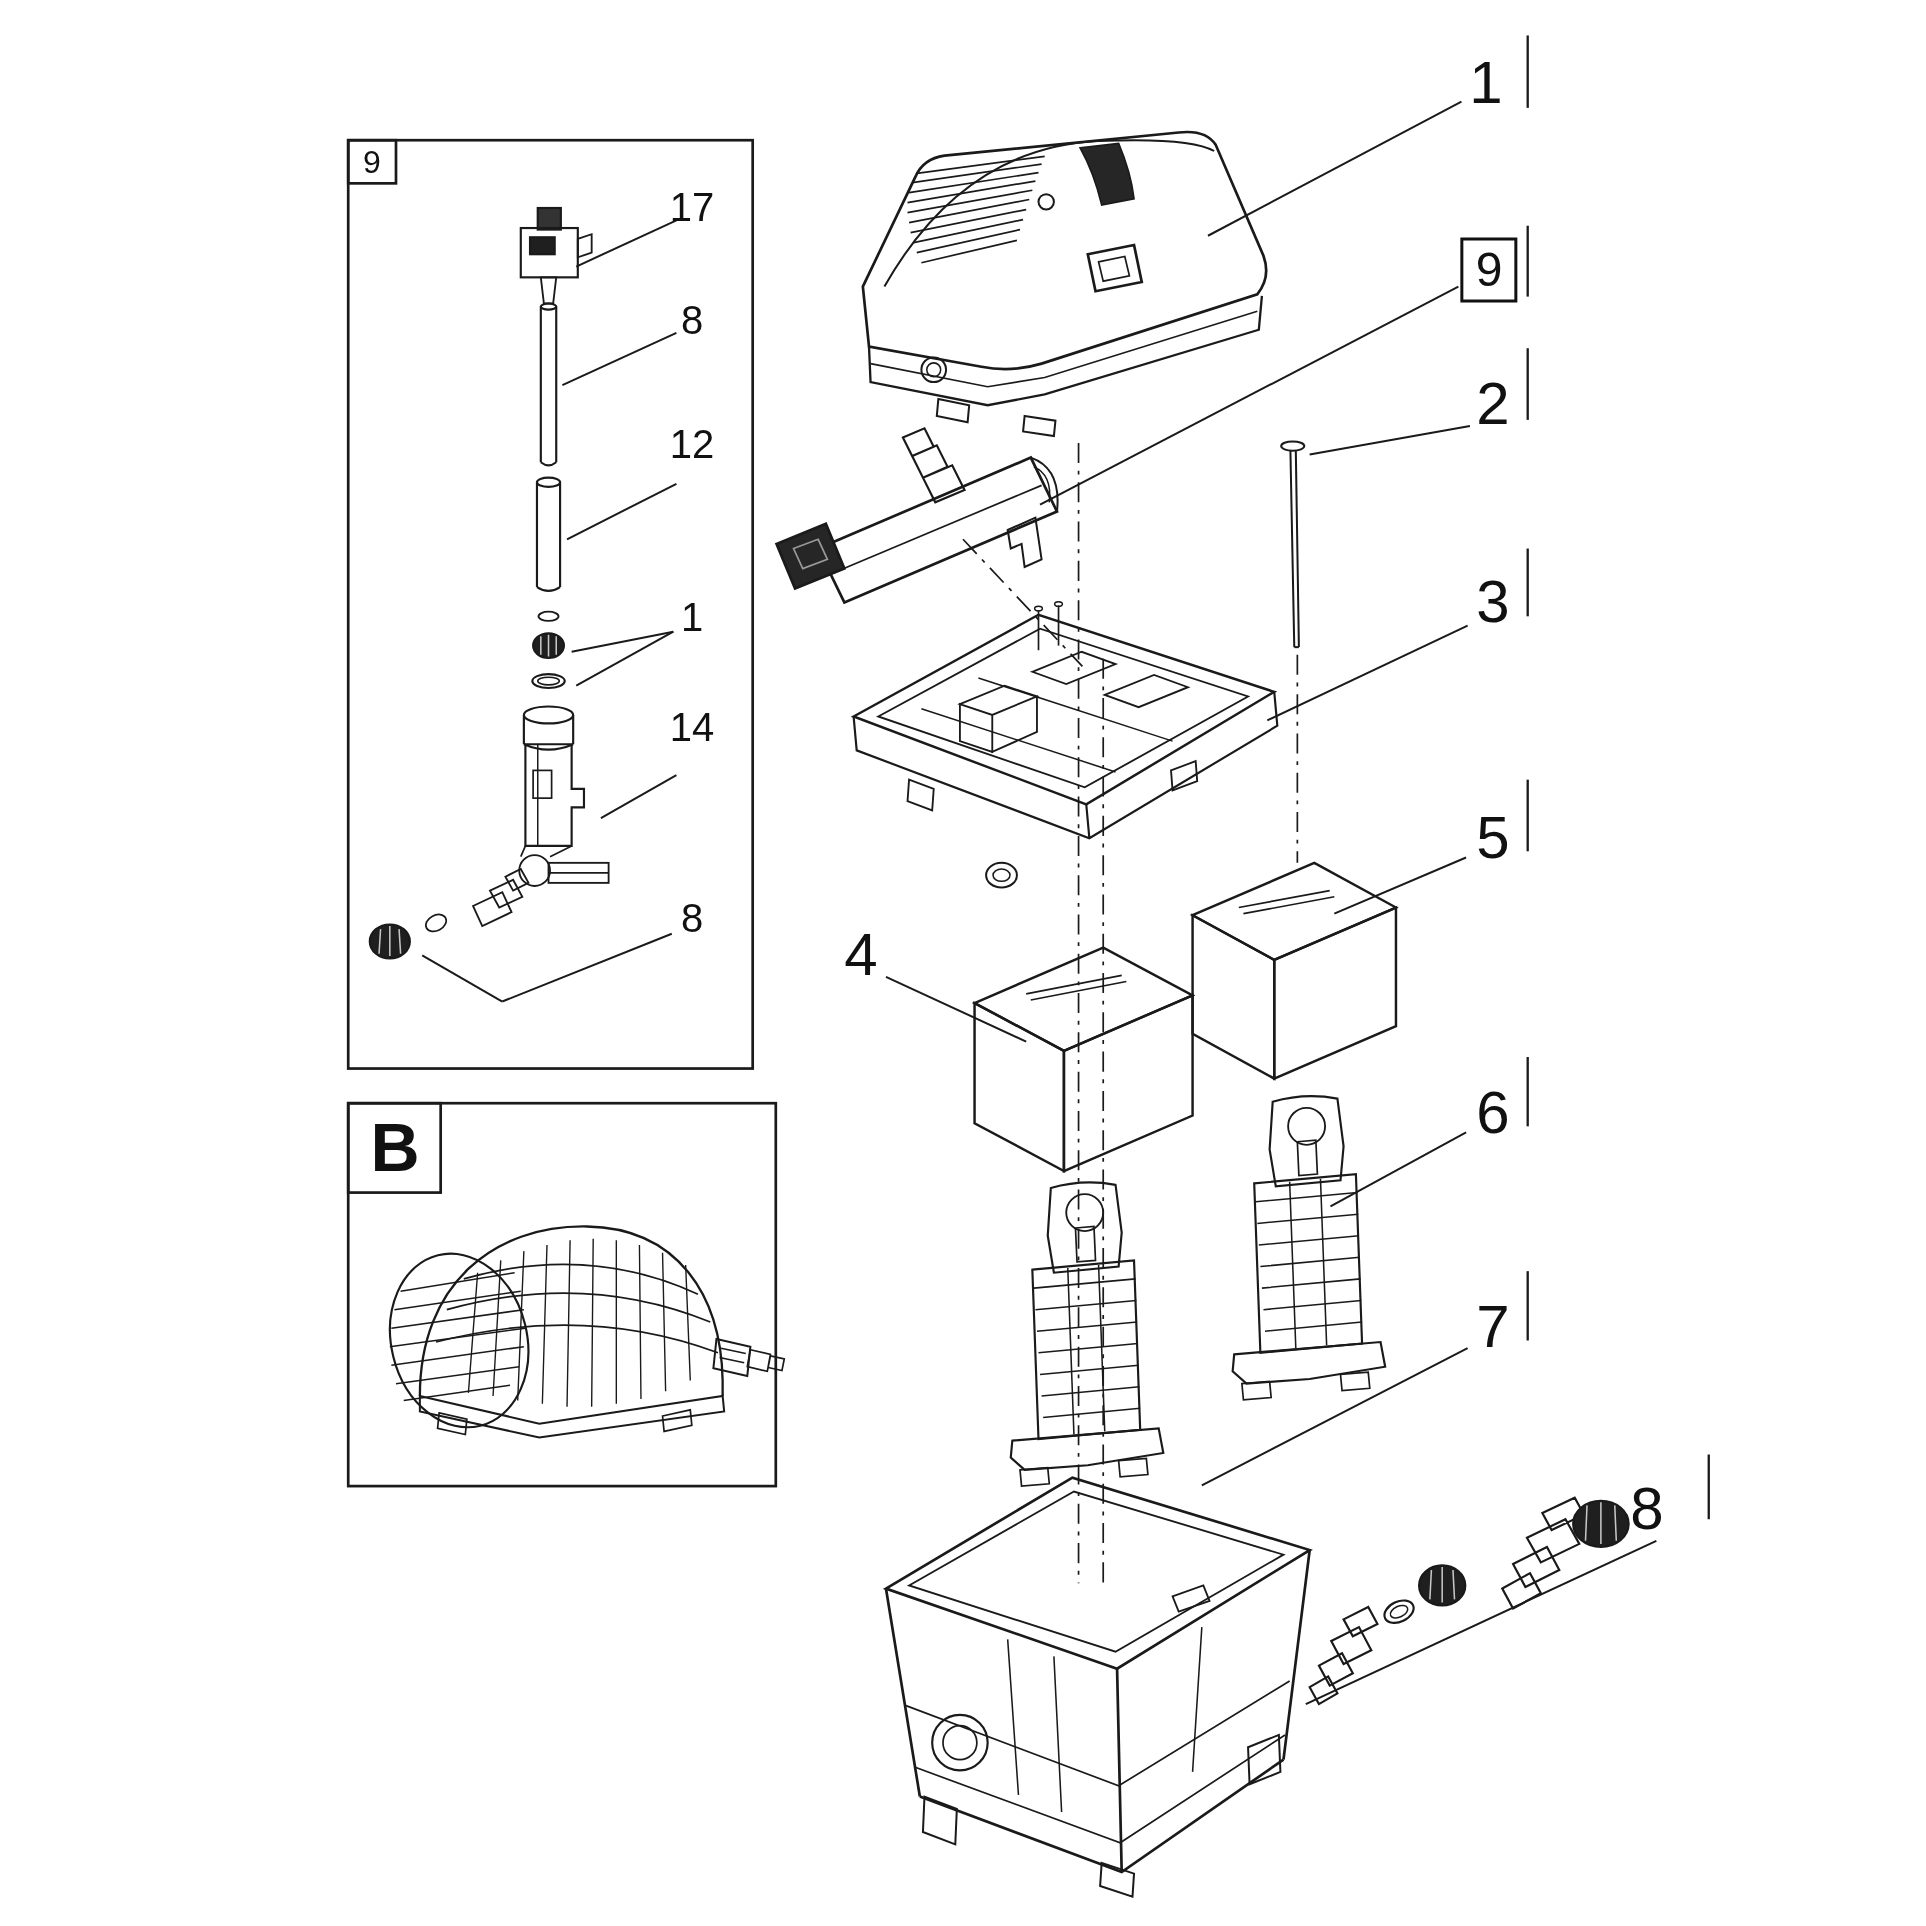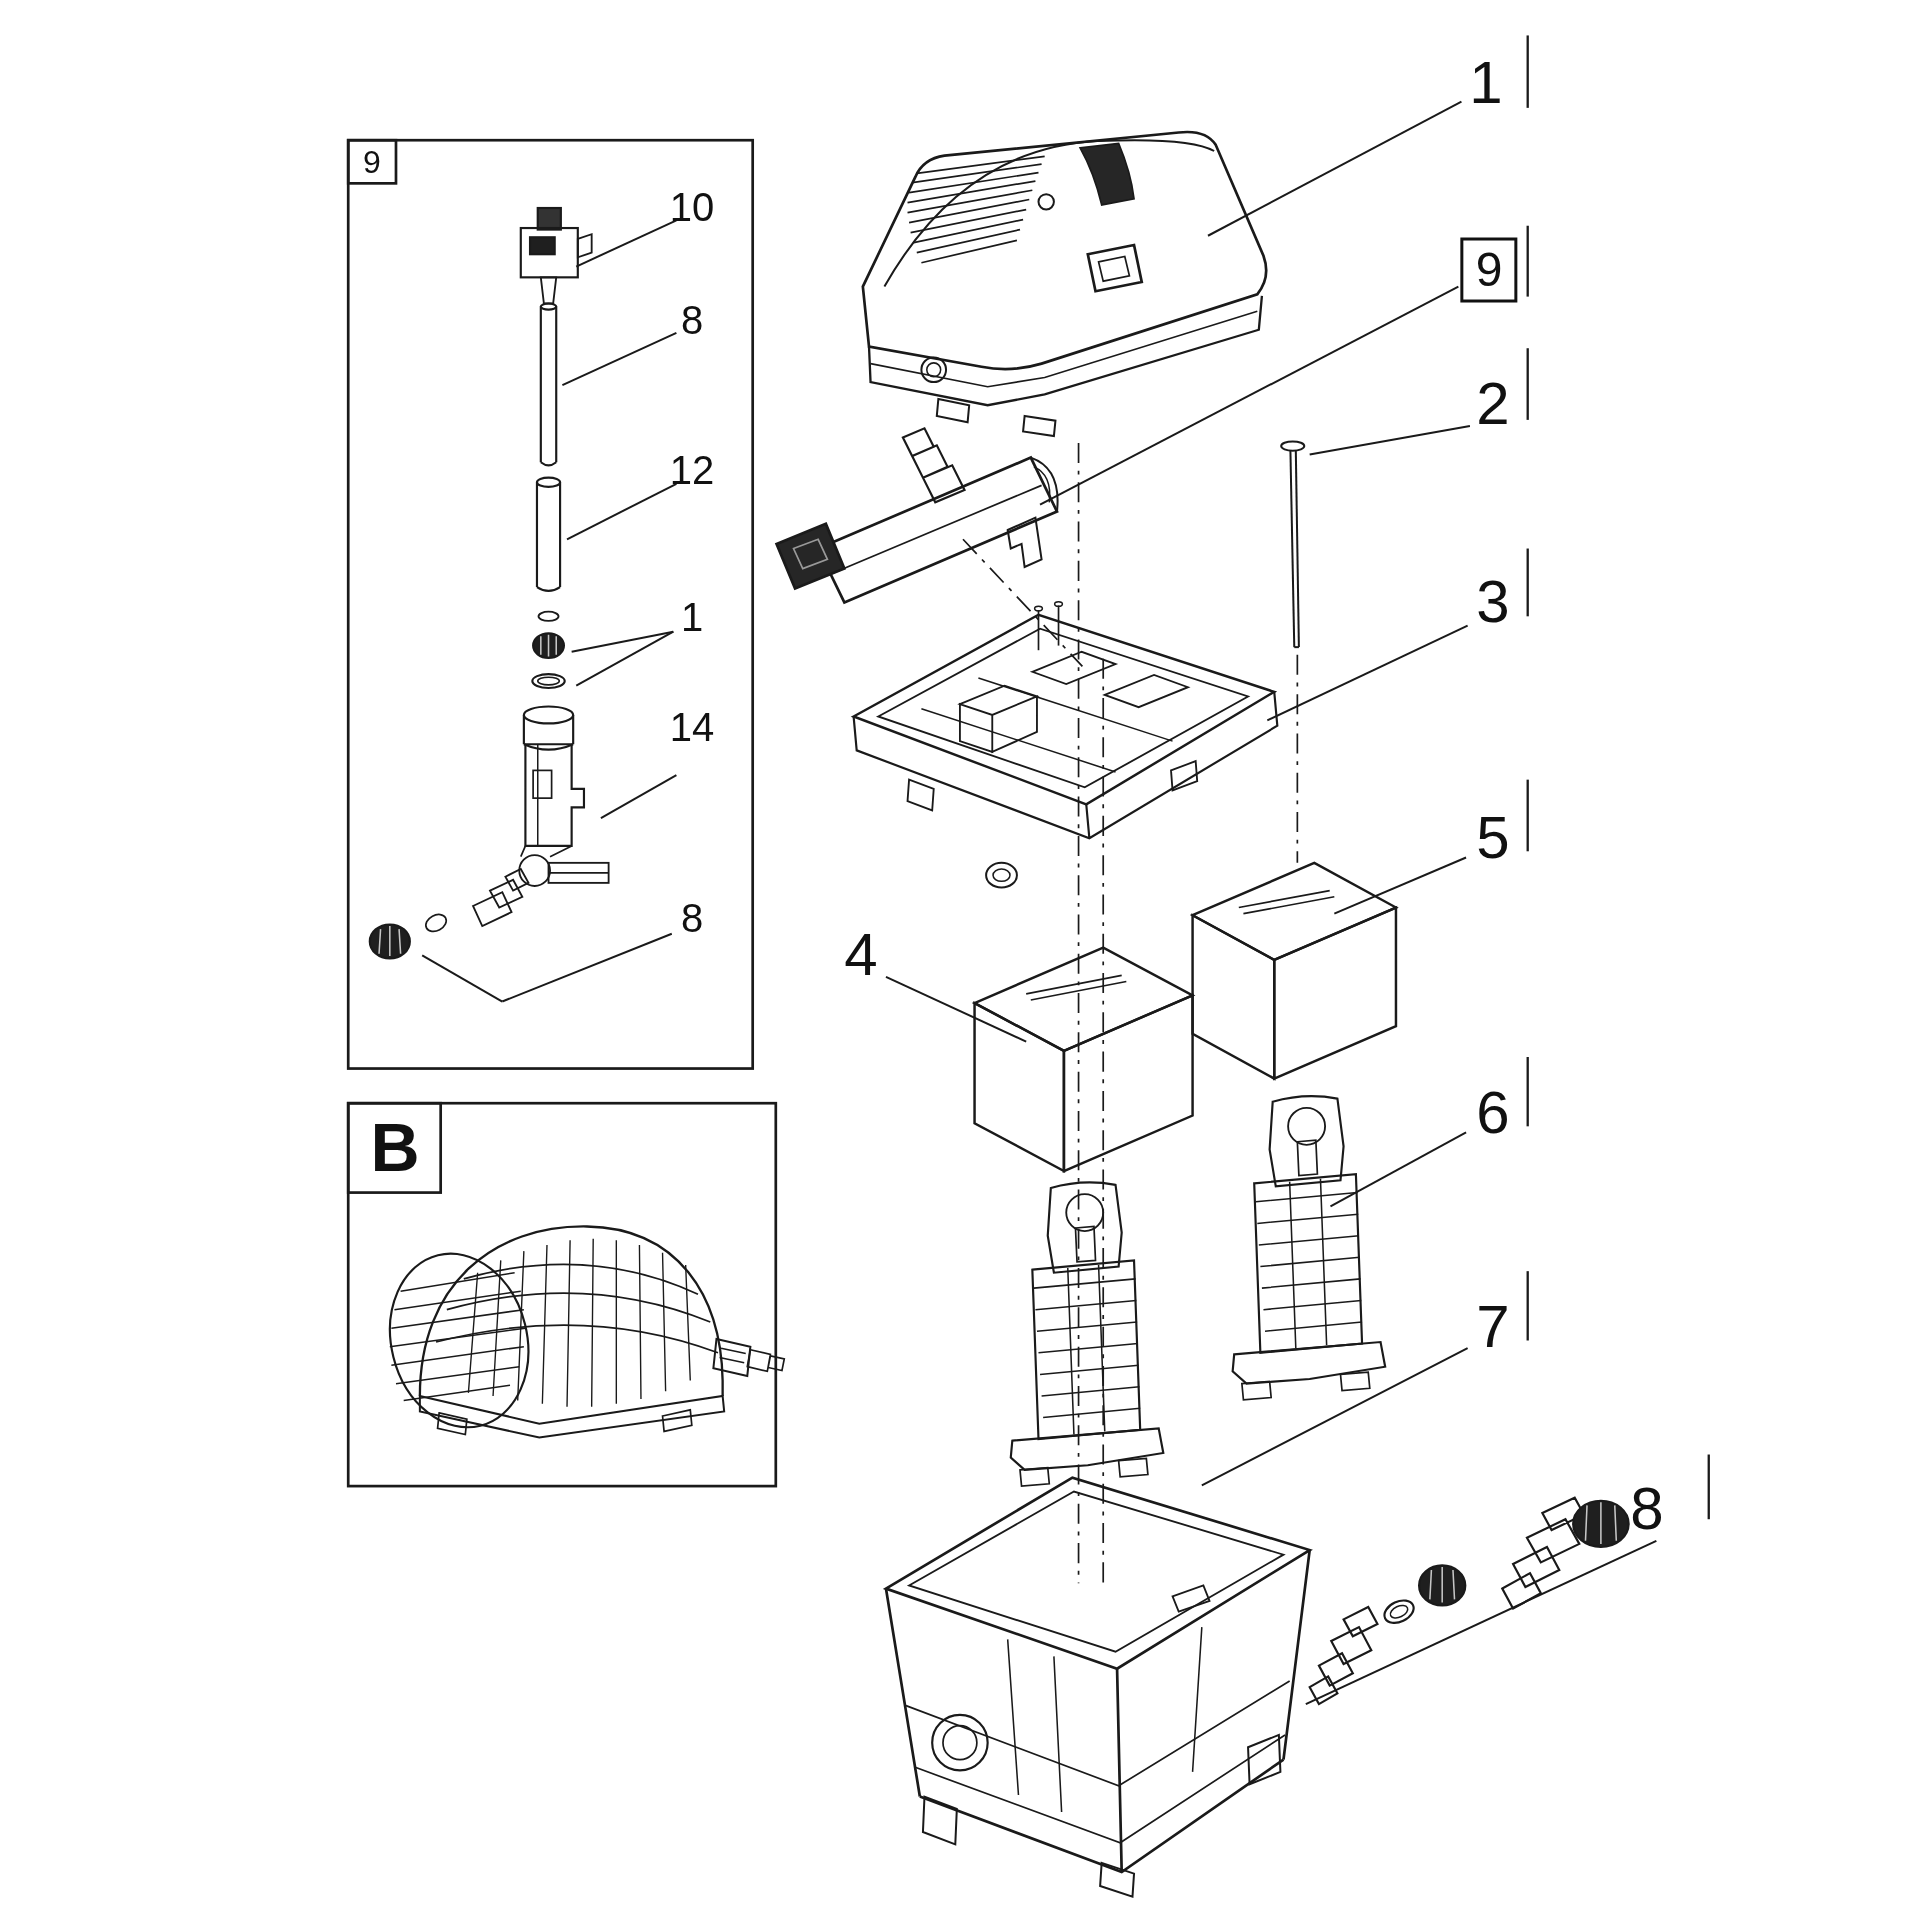--- a/index.html
+++ b/index.html
@@ -282,23 +282,23 @@
   <div class="callout-box" style="left:1489px; top:270px"><span>9</span></div>
   <div class="callout" style="left:1493px; top:404px">2</div>
   <div class="callout" style="left:1493px; top:602px">3</div>
   <div class="callout" style="left:861px; top:955px">4</div>
   <div class="callout" style="left:1493px; top:838px">5</div>
   <div class="callout" style="left:1493px; top:1113px">6</div>
   <div class="callout" style="left:1493px; top:1327px">7</div>
   <div class="callout" style="left:1647px; top:1509px">8</div>
 
   <div class="tag" style="left:372px; top:162px">9</div>
-  <div class="callout small" style="left:692px; top:207px">10</div>
+  <div class="callout small" style="left:692px; top:207px">17</div>
   <div class="callout small" style="left:692px; top:320px">8</div>
-  <div class="callout small" style="left:692px; top:470px">12</div>
+  <div class="callout small" style="left:692px; top:444px">12</div>
   <div class="callout small" style="left:692px; top:617px">1</div>
   <div class="callout small" style="left:692px; top:727px">14</div>
   <div class="callout small" style="left:692px; top:918px">8</div>
 
   <div class="tag-b" style="left:395px; top:1147px">B</div>
 
 </div>
 
 
 </body></html>

